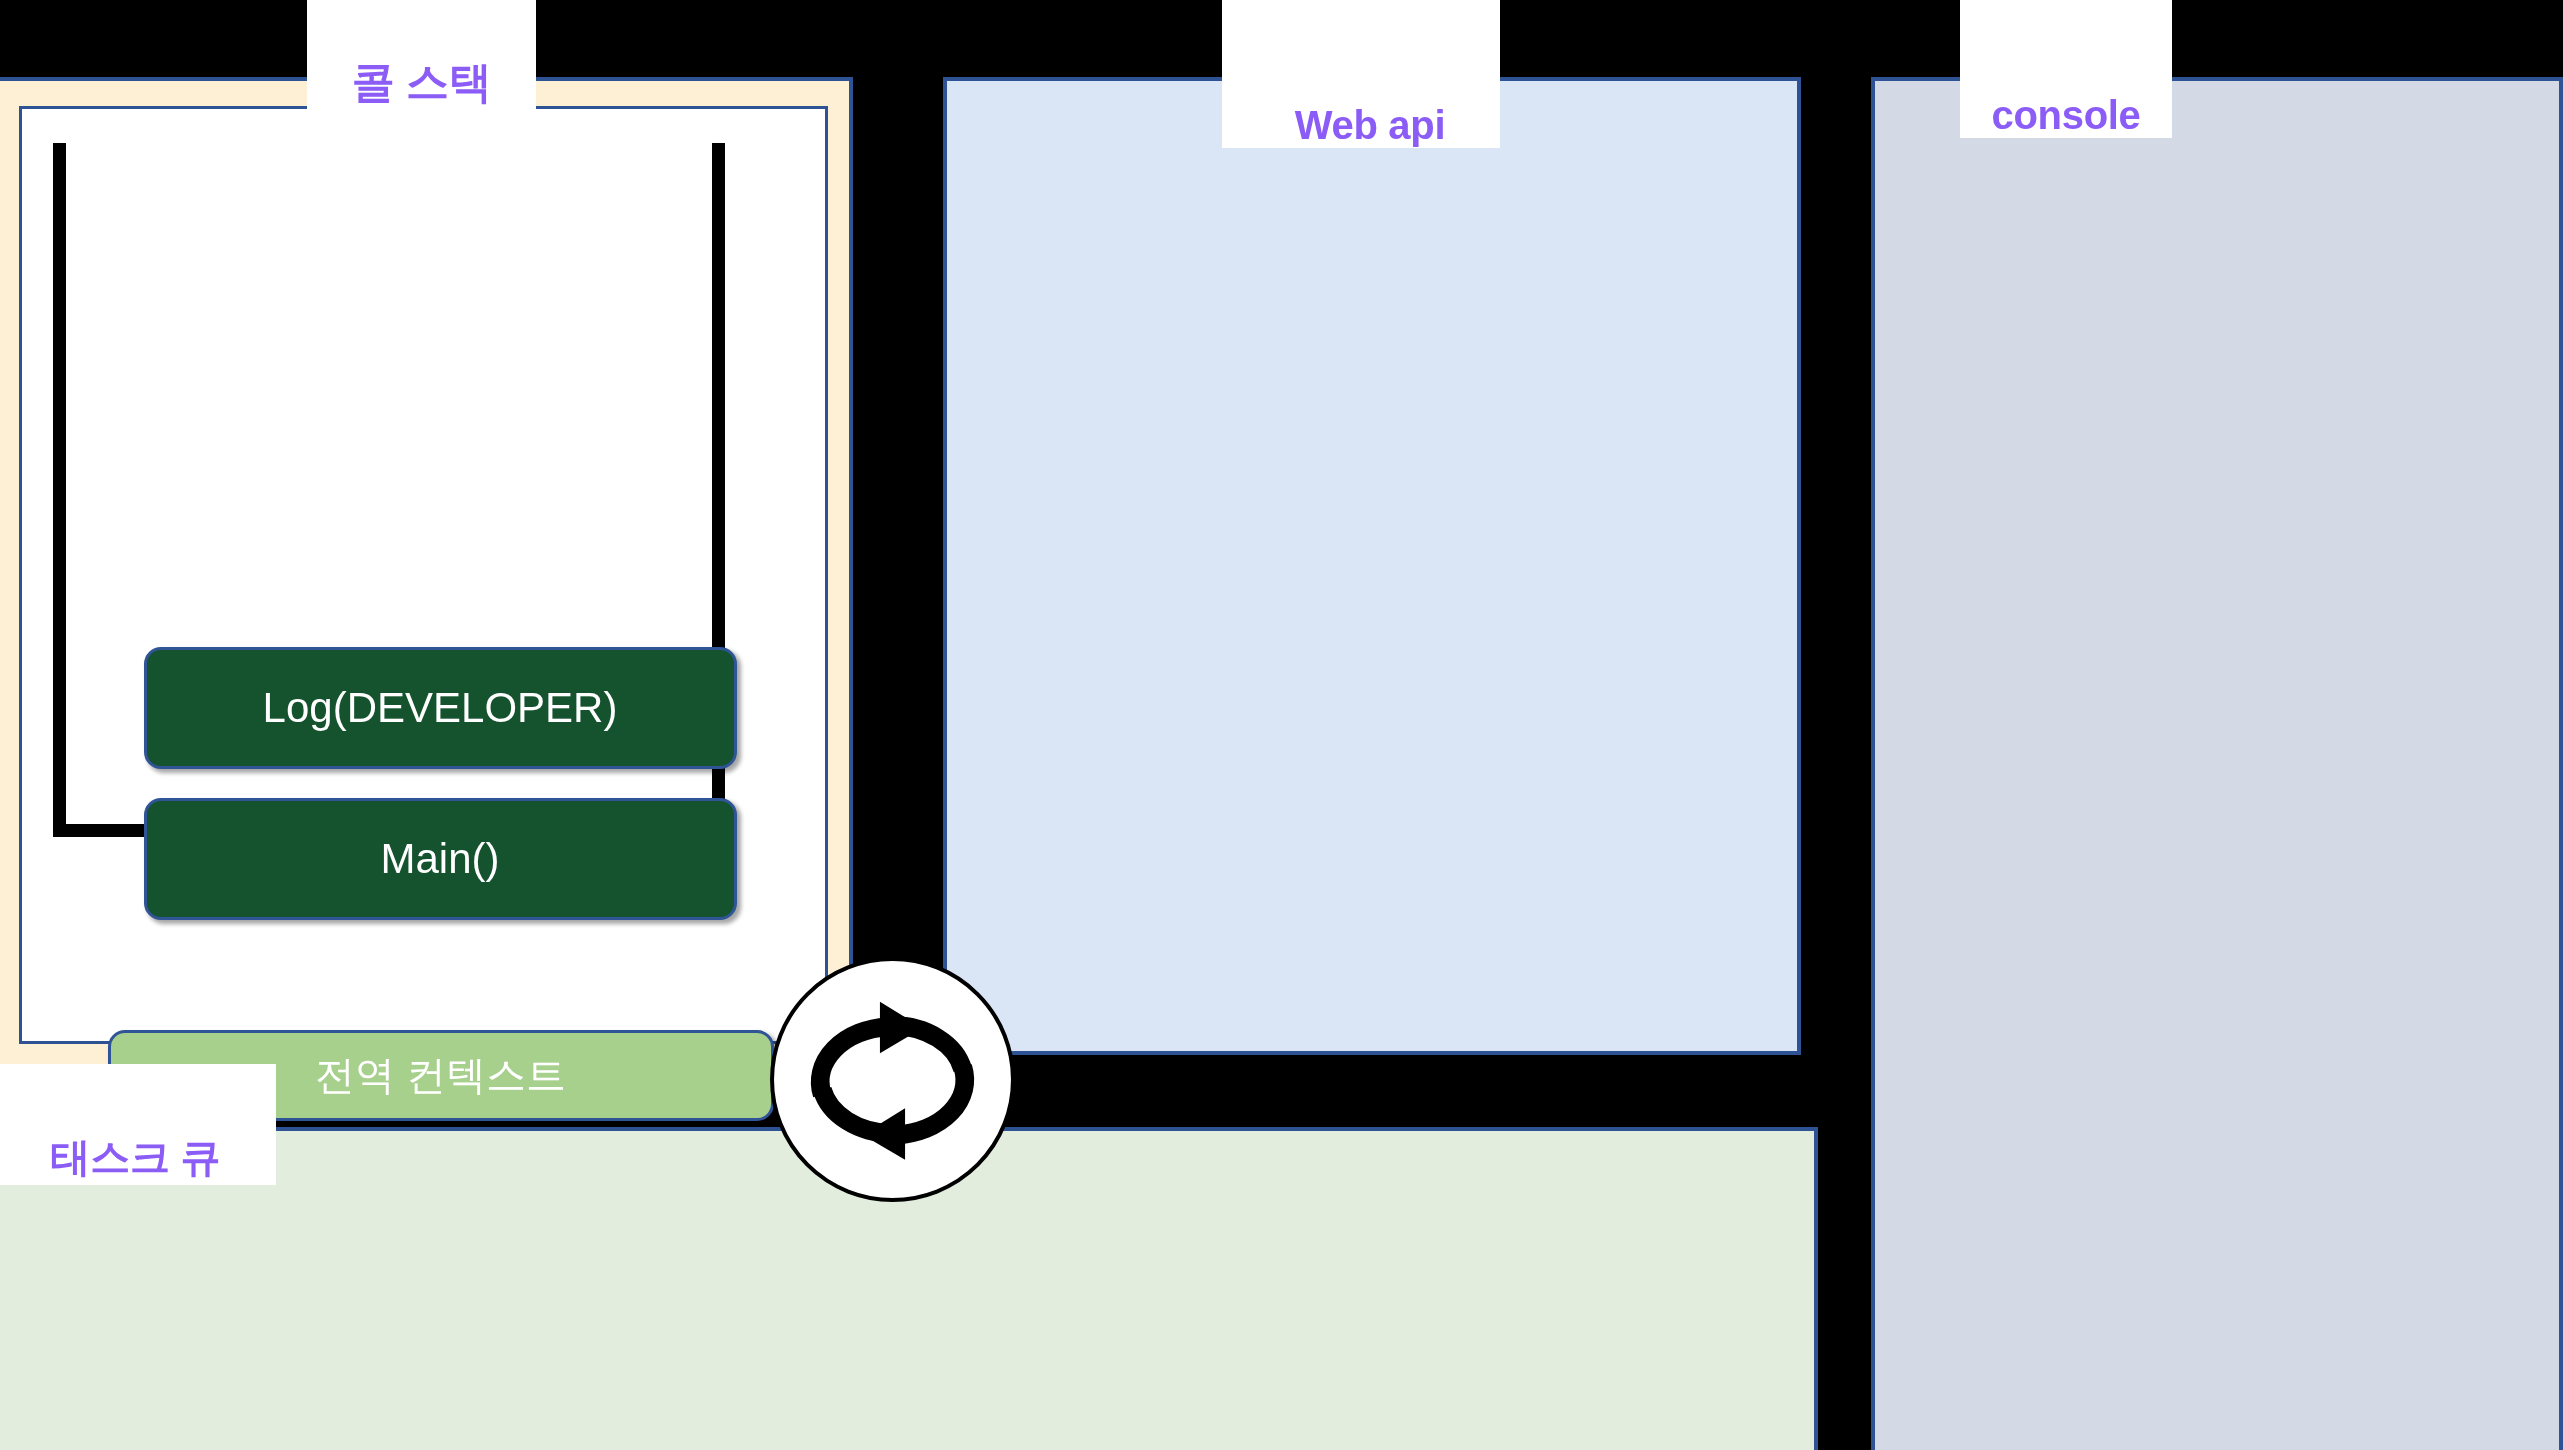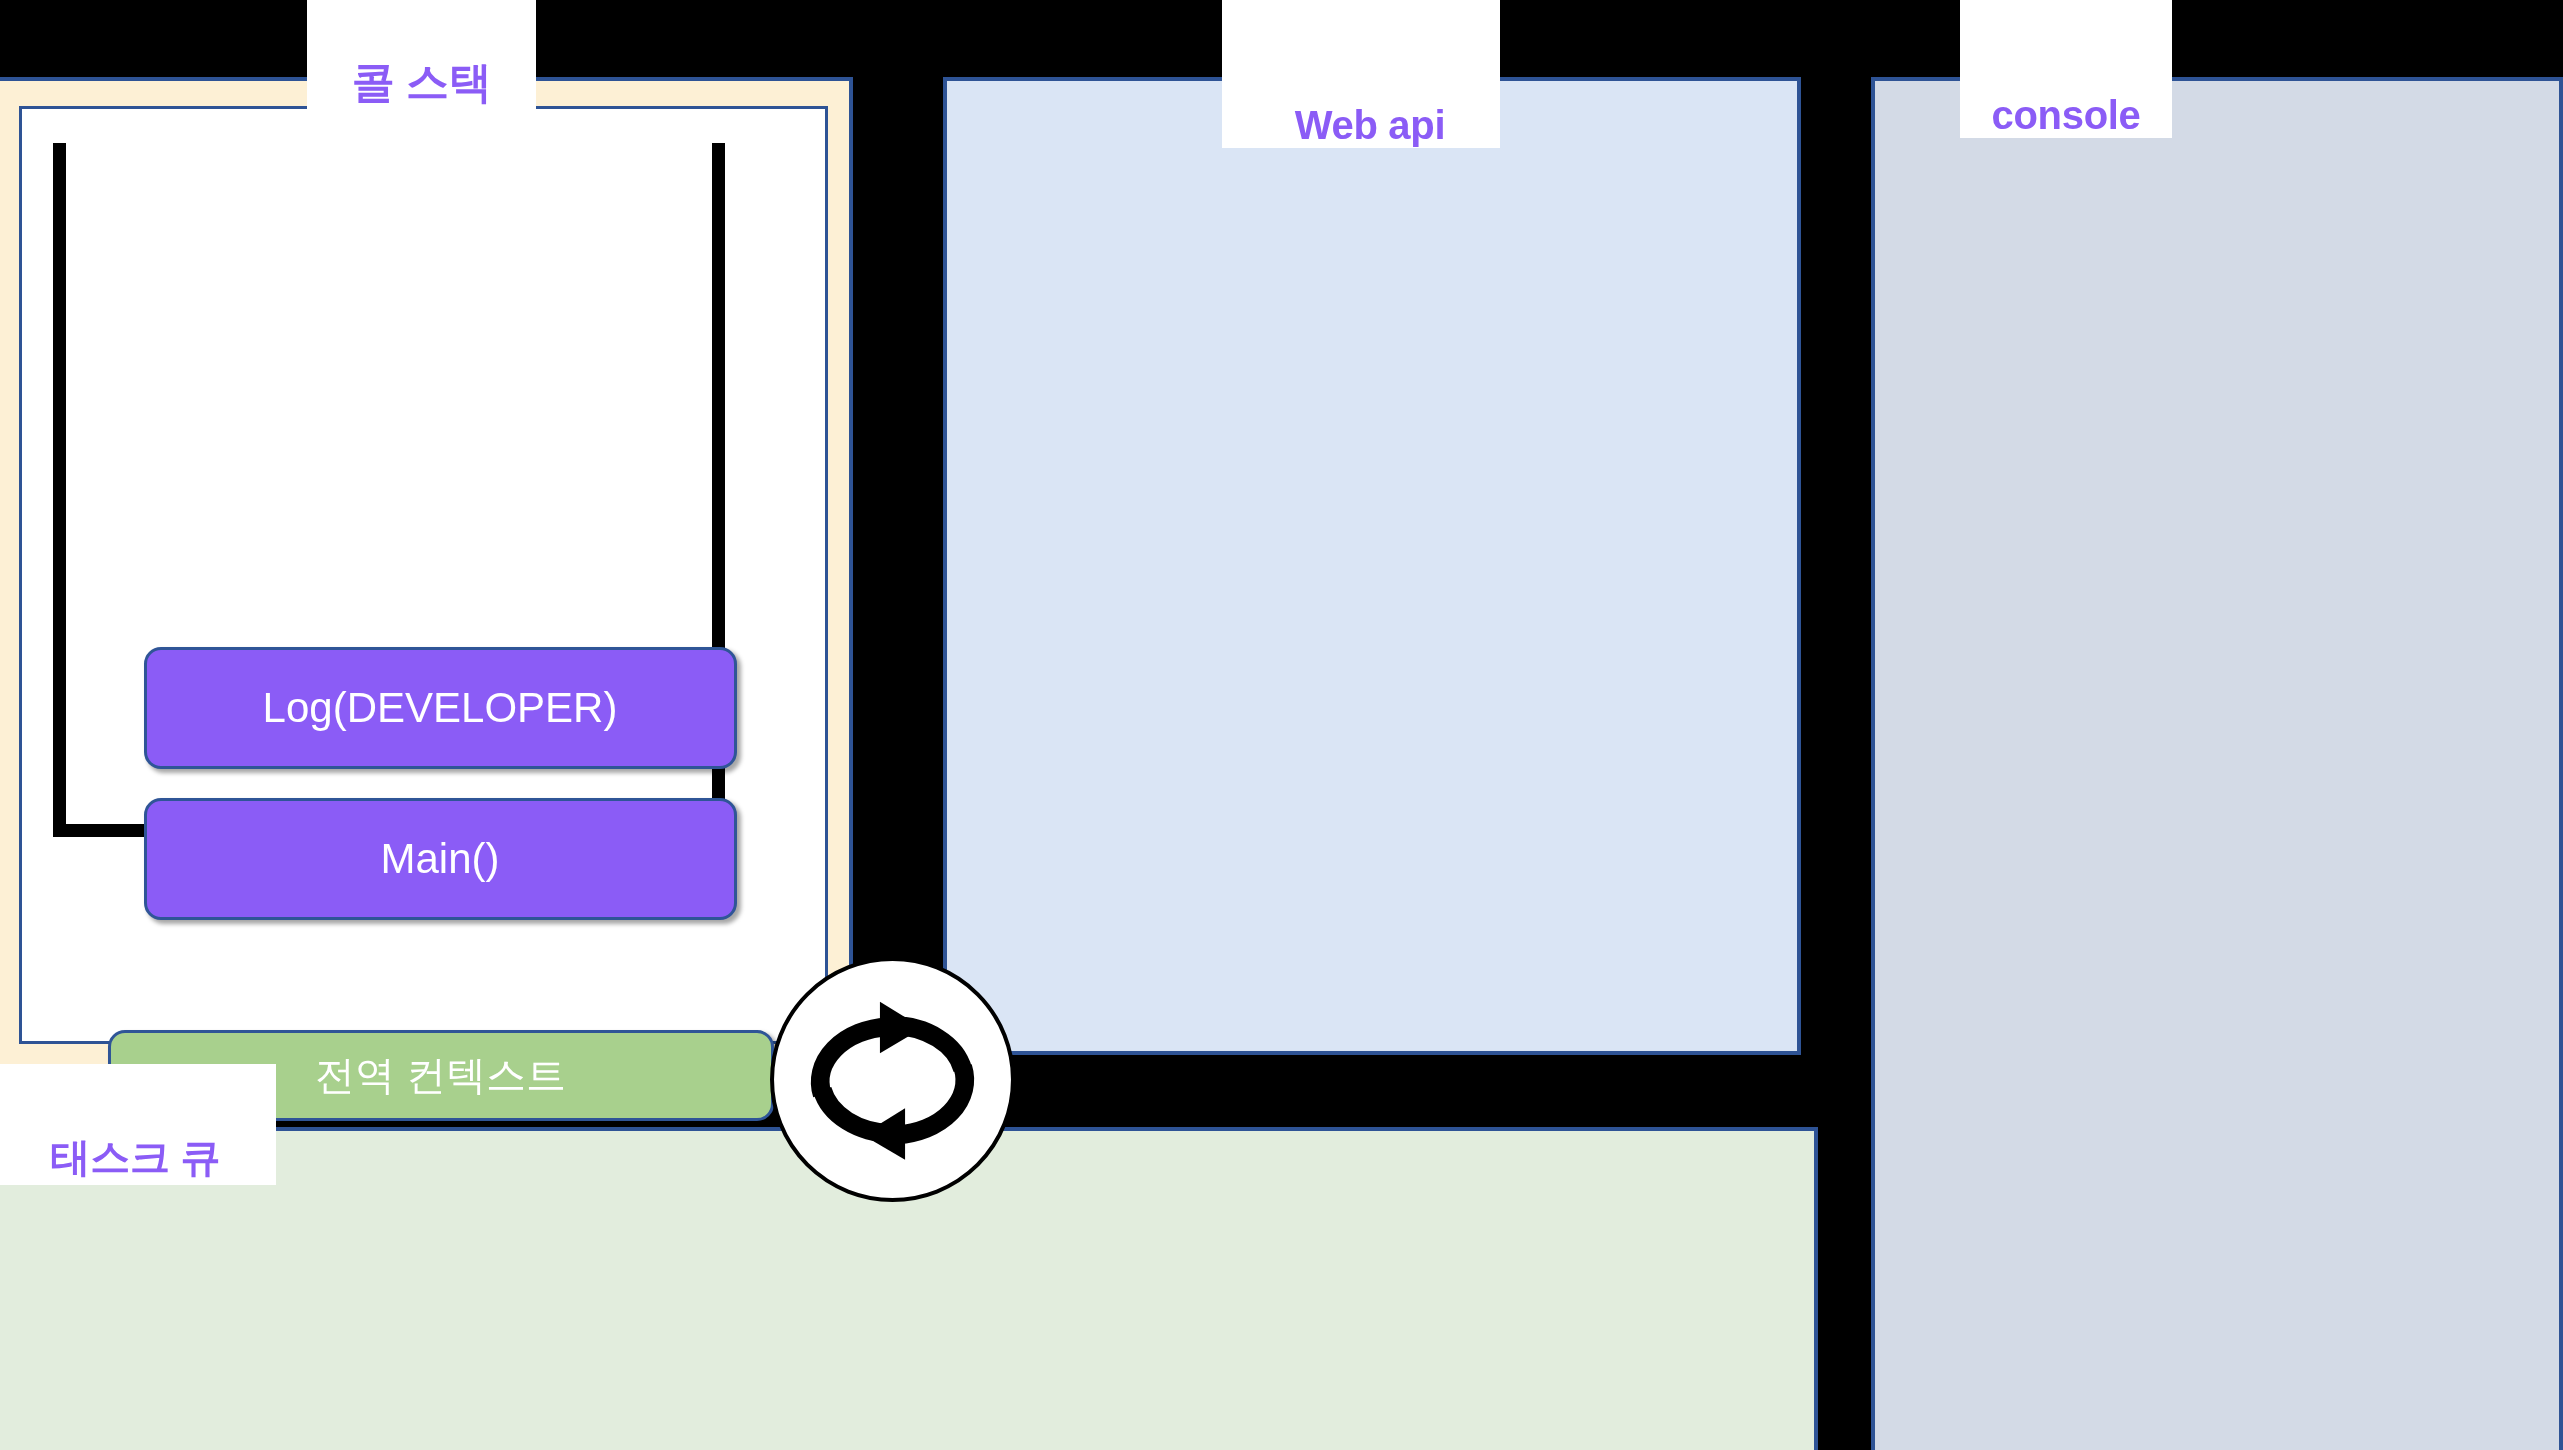--- a/index.html
+++ b/index.html
@@ -113,21 +113,21 @@
     position: absolute;
     box-sizing: border-box;
     border-radius: 17px;
     border: 3.2px solid #2F5597;
     display: flex;
     align-items: center;
     justify-content: center;
     color: #FFFFFF;
     box-shadow: 3.2px 3.9px 4.5px rgba(0,0,0,0.35);
   }
-  .frame-blue { background: #8b5cf6; }
+  .frame-blue { background: #14532d; }
   .frame-green { background: #A8D08D; }
 
   #frame-log {
     left: 122px; top: 538px; width: 593px; height: 122px;
     font-size: 42px;
   }
   #frame-main {
     left: 122px; top: 689px; width: 593px; height: 122px;
     font-size: 42px;
   }

